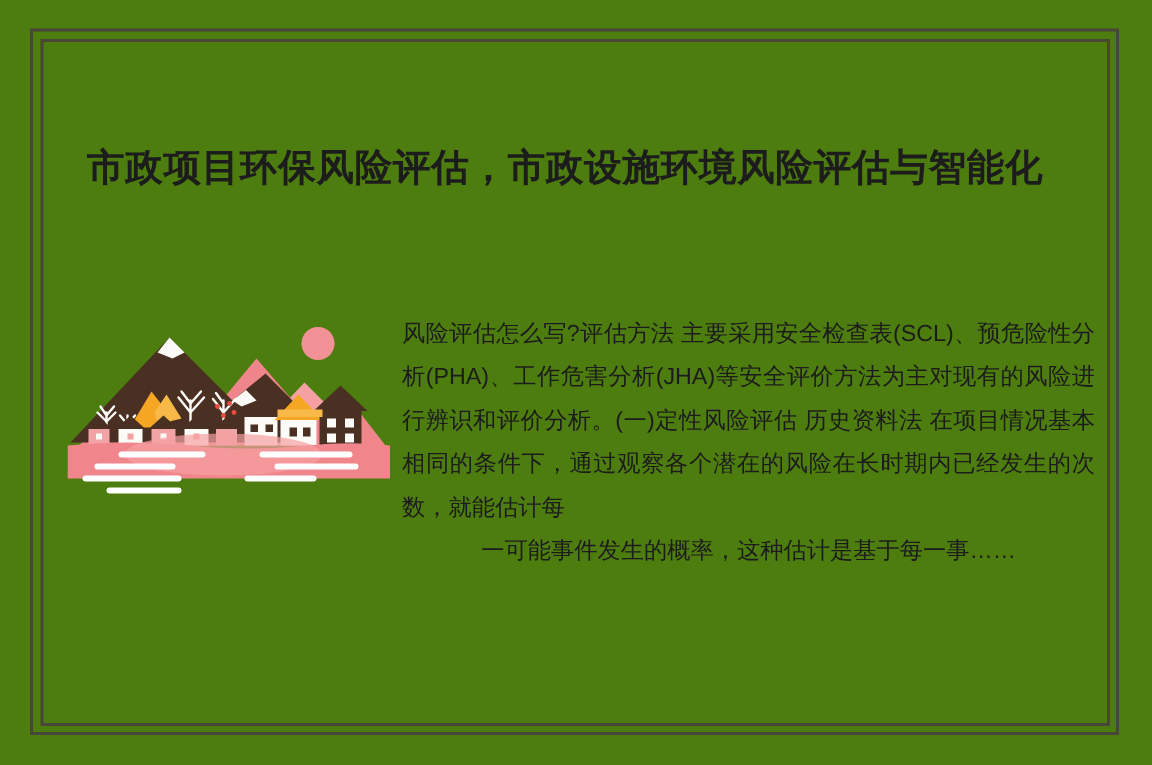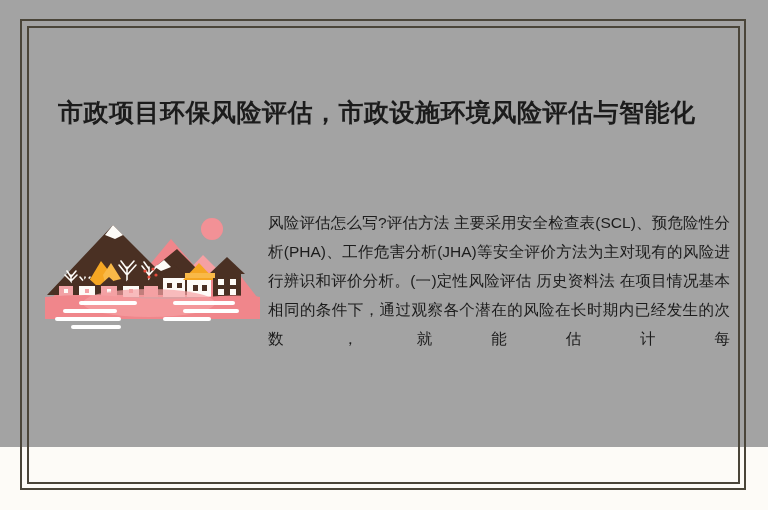--- a/index.html
+++ b/index.html
@@ -10,22 +10,22 @@
   body {
     width: 768px;
     height: 510px;
     overflow: hidden;
     font-family: "Liberation Sans", "DejaVu Sans", sans-serif;
   }
 
   #page {
     position: relative;
     width: 768px;
-    height: 447px;
-    background: #a3a3a3;
+    height: 510px;
+    background: #4d7c0f;
   }
 
   
   .frame-outer {
     position: absolute;
     left: 20px;
     top: 19px;
     width: 726px;
     height: 471px;
     border: 2px solid #4A4539;
@@ -200,16 +200,17 @@
           <rect x="138" y="104" width="56" height="4" rx="2"></rect>
           <rect x="10" y="112" width="66" height="4" rx="2"></rect>
           <rect x="118" y="112" width="48" height="4" rx="2"></rect>
           <rect x="26" y="120" width="50" height="4" rx="2"></rect>
         </g>
       </svg>
     </div>
 
     <div class="body-text">
       <span>风险评估怎么写?评估方法 主要采用安全检查表(SCL)、预危险性分析(PHA)、工作危害分析(JHA)等安全评价方法为主对现有的风险进行辨识和评价分析。(一)定性风险评估 历史资料法 在项目情况基本相同的条件下，通过观察各个潜在的风险在长时期内已经发生的次数，就能估计每</span>
+      <span class="lastline">一可能事件发生的概率，这种估计是基于每一事……</span>
     </div>
 
   </div>
 </div>
 
 </body></html>

